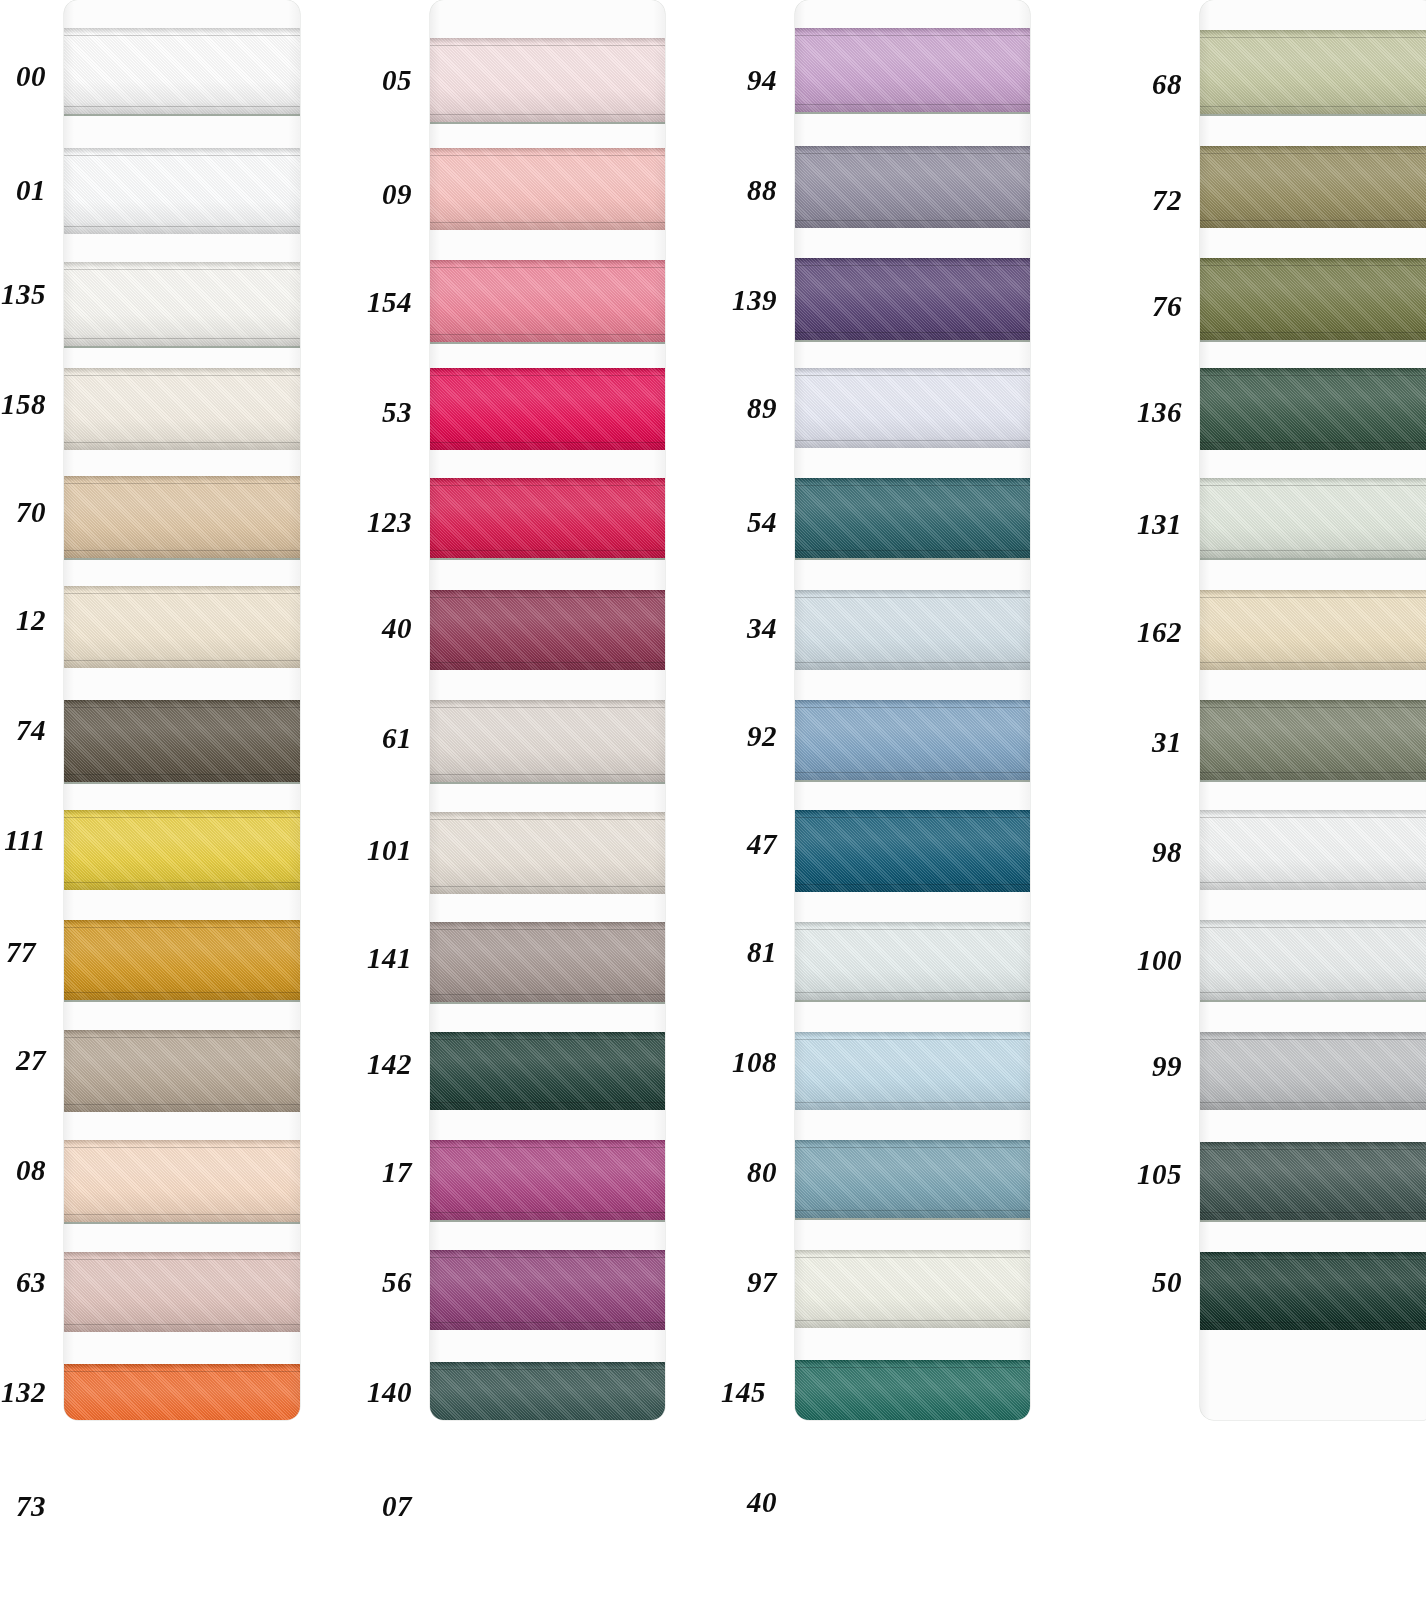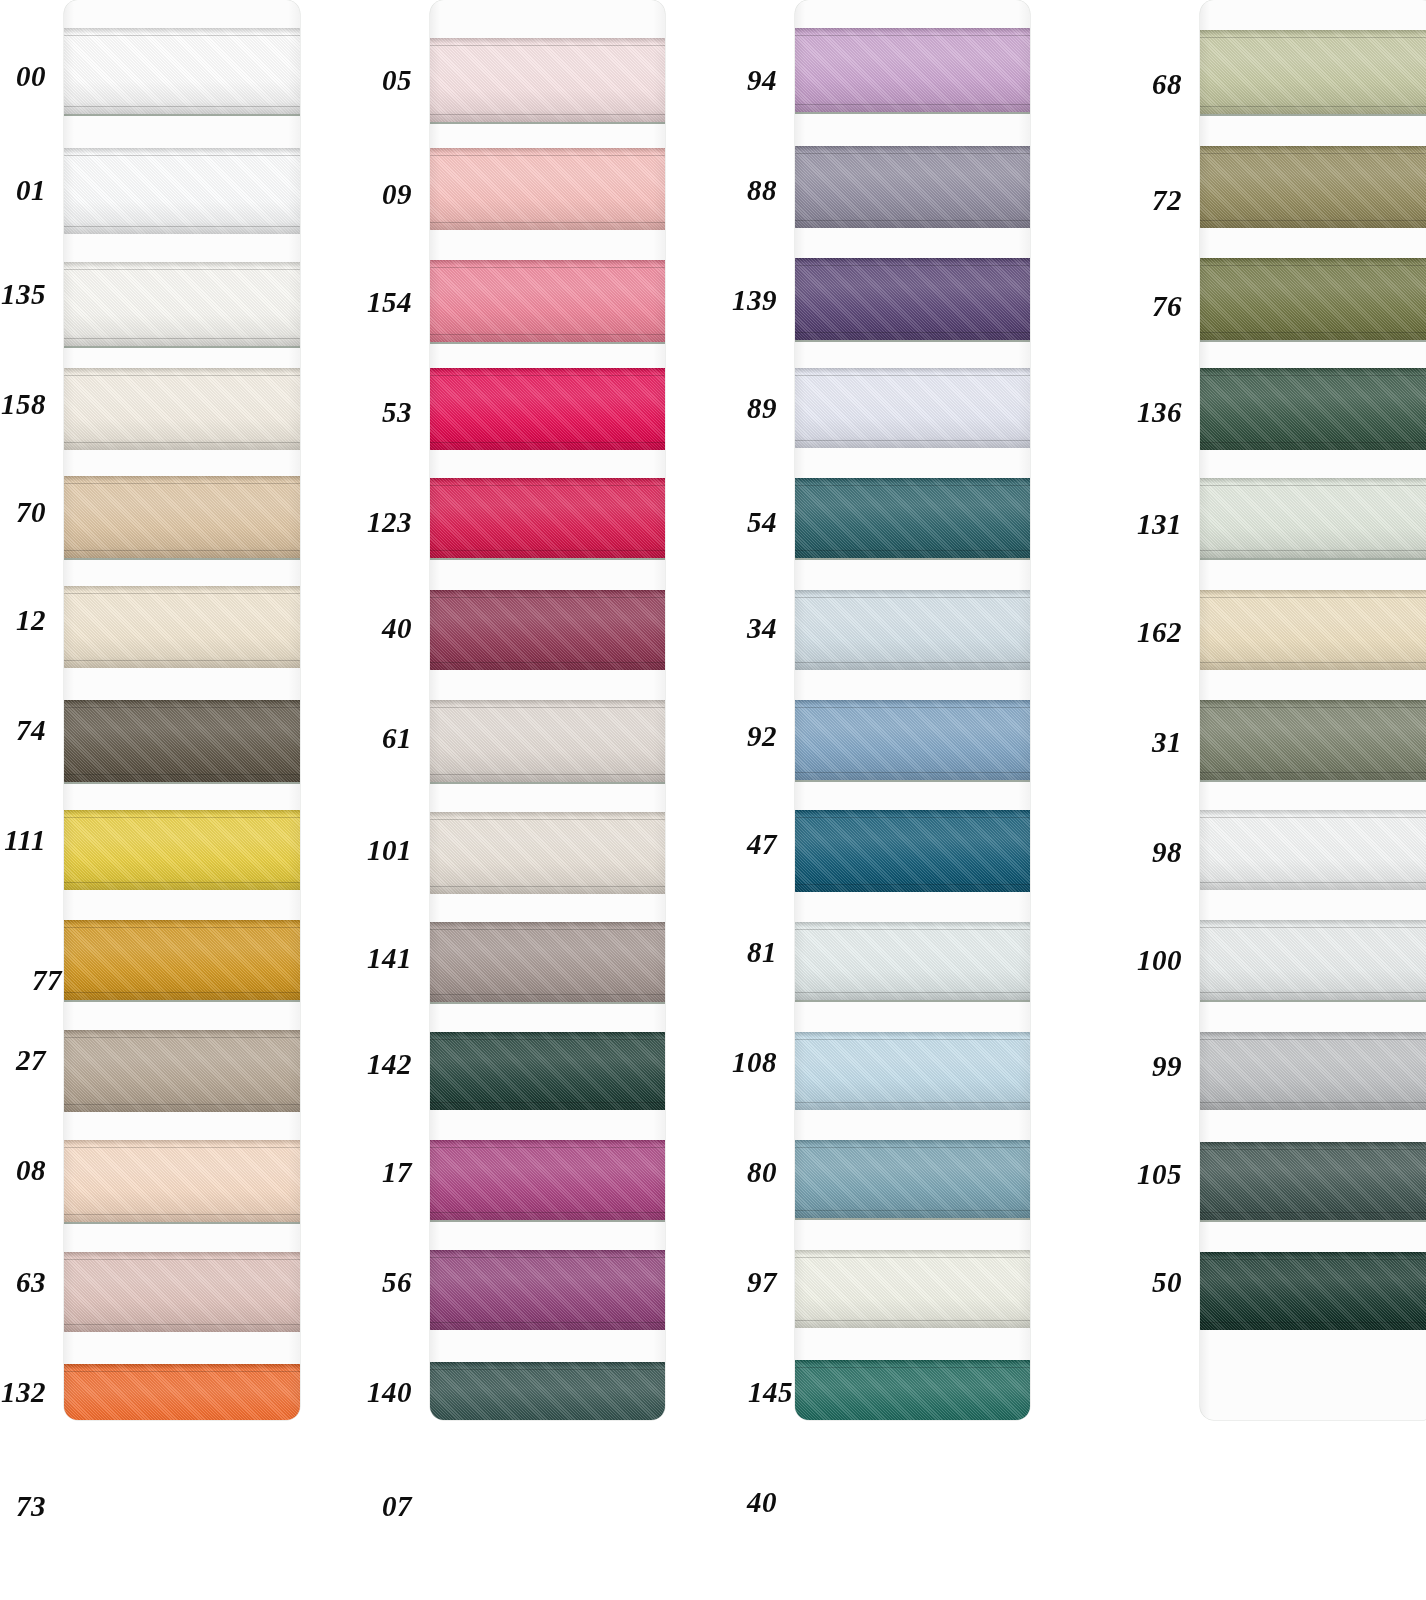--- a/index.html
+++ b/index.html
@@ -123,21 +123,21 @@
 <div id="chart">
     <div class="swatch-column" style="left: 0px; width: 300px;">
       <div class="code-label" style="top: 62px; right: 254px;">00</div>
       <div class="code-label" style="top: 176px; right: 254px;">01</div>
       <div class="code-label" style="top: 280px; right: 254px;">135</div>
       <div class="code-label" style="top: 390px; right: 254px;">158</div>
       <div class="code-label" style="top: 498px; right: 254px;">70</div>
       <div class="code-label" style="top: 606px; right: 254px;">12</div>
       <div class="code-label" style="top: 716px; right: 254px; margin-left: 9px;">74</div>
       <div class="code-label" style="top: 826px; right: 254px;">111</div>
-      <div class="code-label" style="top: 938px; right: 238px; margin-top: 28px;">77</div>
+      <div class="code-label" style="top: 938px; right: 264px;">77</div>
       <div class="code-label" style="top: 1046px; right: 254px;">27</div>
       <div class="code-label" style="top: 1156px; right: 254px;">08</div>
       <div class="code-label" style="top: 1268px; right: 254px;">63</div>
       <div class="code-label" style="top: 1378px; right: 254px;">132</div>
       <div class="code-label" style="top: 1492px; right: 254px;">73</div>
       <div class="card" style="left: 64px; width: 236px;">
         <div class="ribbon" style="top: 28px; height: 86px; background: rgb(253, 253, 253);">
           <div class="weave"></div>
           <div class="sheen"></div>
           <div class="edge-top"></div>
@@ -345,21 +345,21 @@
       <div class="code-label" style="top: 286px; right: 253px;">139</div>
       <div class="code-label" style="top: 394px; right: 253px;">89</div>
       <div class="code-label" style="top: 508px; right: 253px;">54</div>
       <div class="code-label" style="top: 614px; right: 253px;">34</div>
       <div class="code-label" style="top: 722px; right: 253px;">92</div>
       <div class="code-label" style="top: 830px; right: 253px;">47</div>
       <div class="code-label" style="top: 938px; right: 253px;">81</div>
       <div class="code-label" style="top: 1048px; right: 253px;">108</div>
       <div class="code-label" style="top: 1158px; right: 253px;">80</div>
       <div class="code-label" style="top: 1268px; right: 253px; margin-left: 28px;">97</div>
-      <div class="code-label" style="top: 1378px; right: 237px; margin-left: 32px;">145</div>
+      <div class="code-label" style="top: 1378px; right: 264px; margin-left: 32px;">145</div>
       <div class="code-label" style="top: 1488px; right: 253px;">40</div>
       <div class="card" style="left: 795px; width: 235px;">
         <div class="ribbon" style="top: 28px; height: 84px; background: rgb(200, 160, 205);">
           <div class="weave"></div>
           <div class="sheen"></div>
           <div class="edge-top"></div>
           <div class="edge-bot"></div>
         </div>
         <div class="gapline" style="top: 112px;"></div>
         <div class="ribbon" style="top: 146px; height: 82px; background: rgb(142, 138, 158);">

